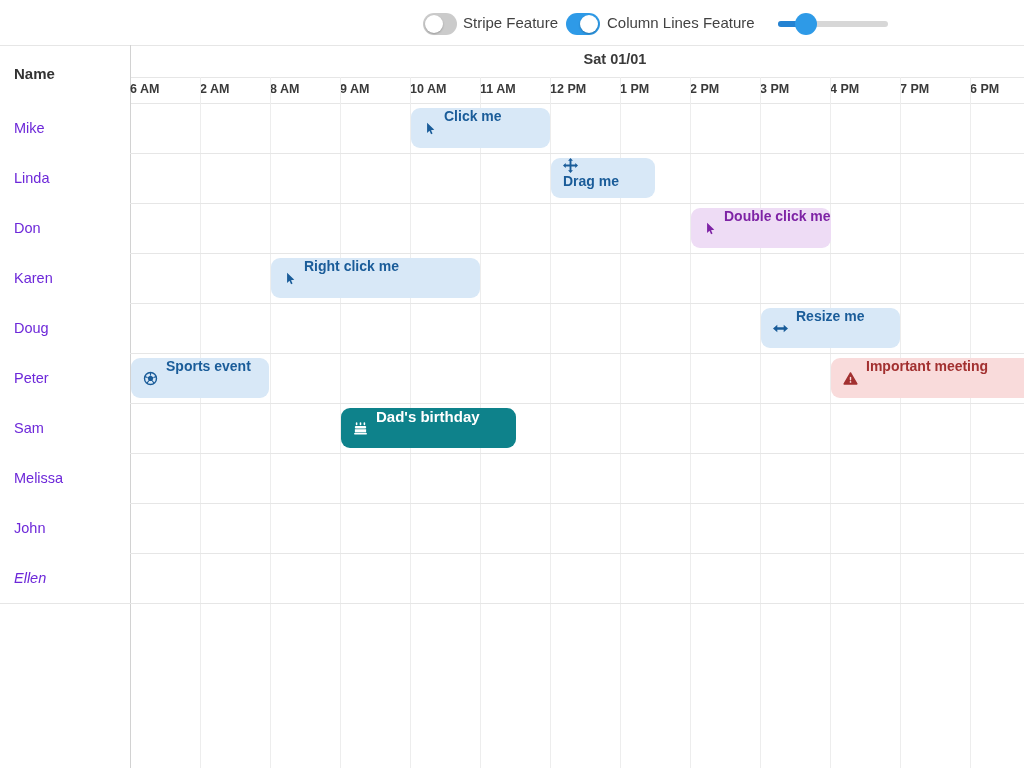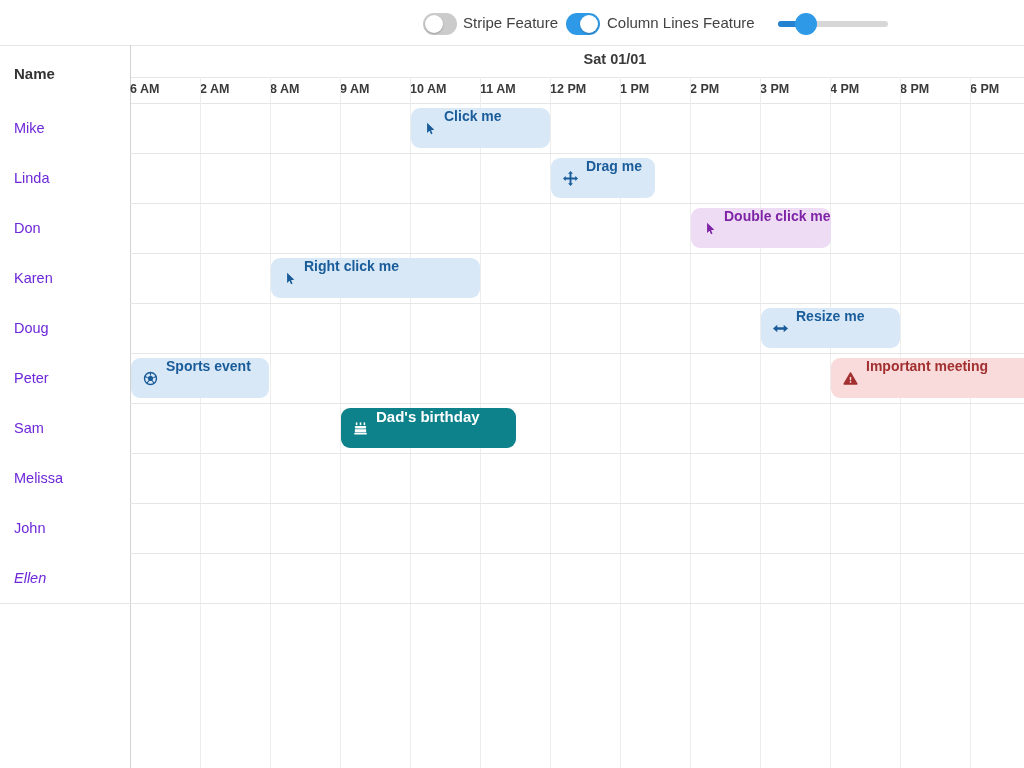--- a/index.html
+++ b/index.html
@@ -81,21 +81,21 @@
       <div class="time-cell" style="left: 200px; width: 70px;">2 AM</div>
       <div class="time-cell" style="left: 270px; width: 70px;">8 AM</div>
       <div class="time-cell" style="left: 340px; width: 70px;">9 AM</div>
       <div class="time-cell" style="left: 410px; width: 70px;">10 AM</div>
       <div class="time-cell" style="left: 480px; width: 70px;">11 AM</div>
       <div class="time-cell" style="left: 550px; width: 70px;">12 PM</div>
       <div class="time-cell" style="left: 620px; width: 70px;">1 PM</div>
       <div class="time-cell" style="left: 690px; width: 70px;">2 PM</div>
       <div class="time-cell" style="left: 760px; width: 70px;">3 PM</div>
       <div class="time-cell" style="left: 830px; width: 70px;">4 PM</div>
-      <div class="time-cell" style="left: 900px; width: 70px;">8 PM</div>
+      <div class="time-cell" style="left: 900px; width: 70px;">7 PM</div>
       <div class="time-cell" style="left: 970px; width: 70px;">6 PM</div>
     </div>
   <div id="gridLines">
       <div class="vline" style="left: 200px; top: 77px; height: 691px;"></div>
       <div class="vline" style="left: 270px; top: 77px; height: 691px;"></div>
       <div class="vline" style="left: 340px; top: 77px; height: 691px;"></div>
       <div class="vline" style="left: 410px; top: 77px; height: 691px;"></div>
       <div class="vline" style="left: 480px; top: 77px; height: 691px;"></div>
       <div class="vline" style="left: 550px; top: 77px; height: 691px;"></div>
       <div class="vline" style="left: 620px; top: 77px; height: 691px;"></div>
@@ -129,21 +129,21 @@
     </div>
   <div id="events">
       <div class="event blue" style="left: 411px; top: 108px; width: 139px; background: rgb(216, 232, 247); color: rgb(26, 92, 153); --ebg: #d8e8f7;">
         <span class="ev-icon">
           <svg viewBox="0 0 16 16" width="13" height="13">
             <path fill="currentColor" d="M5 1l.02 12.6 2.96-2.8 1.92 4.2 1.86-.85-1.9-4.15 4.06-.5z"></path>
           </svg>
         </span>
         <span class="ev-label">Click me</span>
       </div>
-      <div class="event blue" style="left: 551px; top: 158px; width: 104px; background: rgb(216, 232, 247); color: rgb(26, 92, 153); --ebg: #d8e8f7;">
+      <div class="event blue" style="left: 551px; top: 158px; width: 104px; background: rgb(216, 232, 247); color: rgb(26, 92, 153); flex-direction: column; --ebg: #d8e8f7;">
         <span class="ev-icon">
           <svg viewBox="0 0 16 16" width="15" height="15">
             <path fill="currentColor" d="M8 0l2.6 2.9H9V7h4.1V5.4L16 8l-2.9 2.6V9H9v4.1h1.6L8 16l-2.6-2.9H7V9H2.9v1.6L0 8l2.9-2.6V7H7V2.9H5.4z"></path>
           </svg>
         </span>
         <span class="ev-label">Drag me</span>
       </div>
       <div class="event purple" style="left: 691px; top: 208px; width: 140px; background: rgb(238, 220, 245); color: rgb(126, 35, 165); --ebg: #eedcf5;">
         <span class="ev-icon">
           <svg viewBox="0 0 16 16" width="13" height="13">

